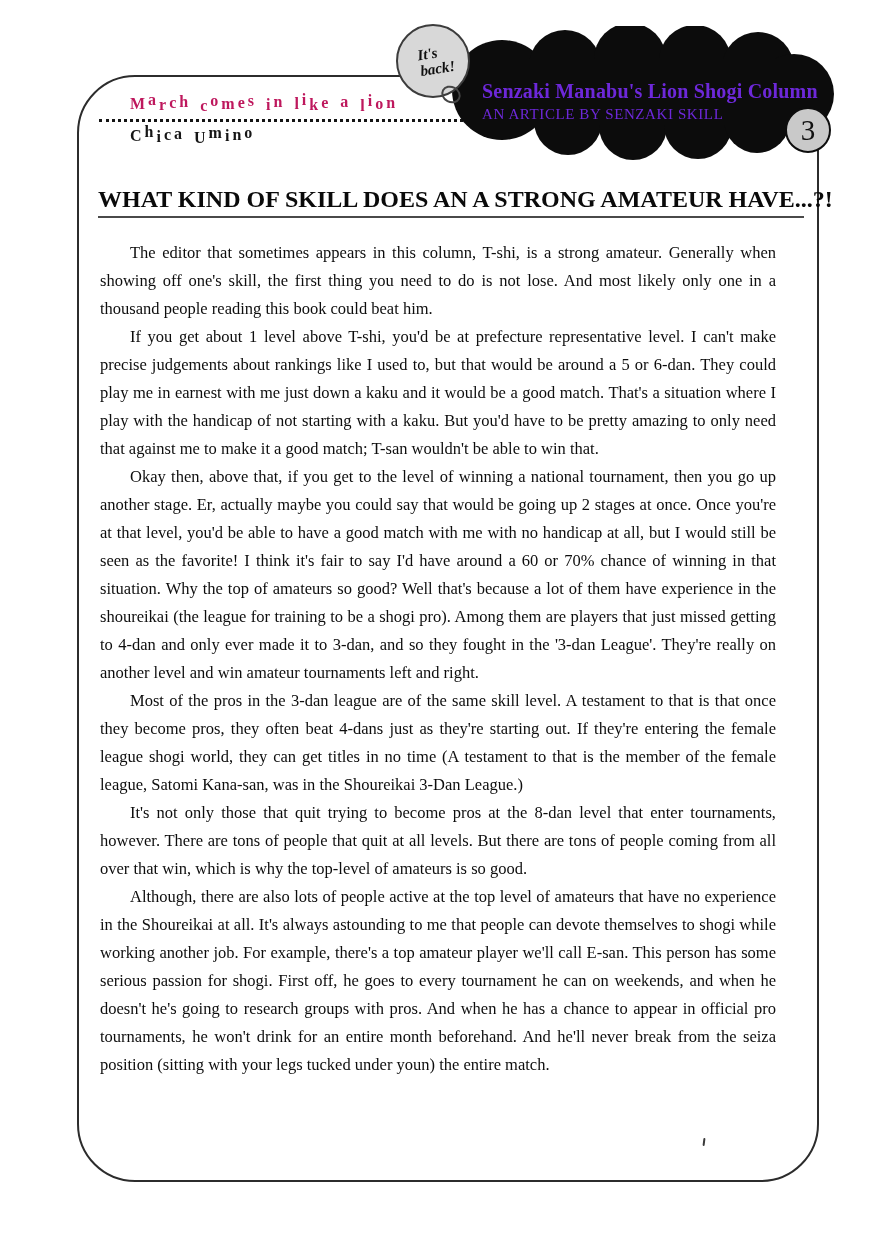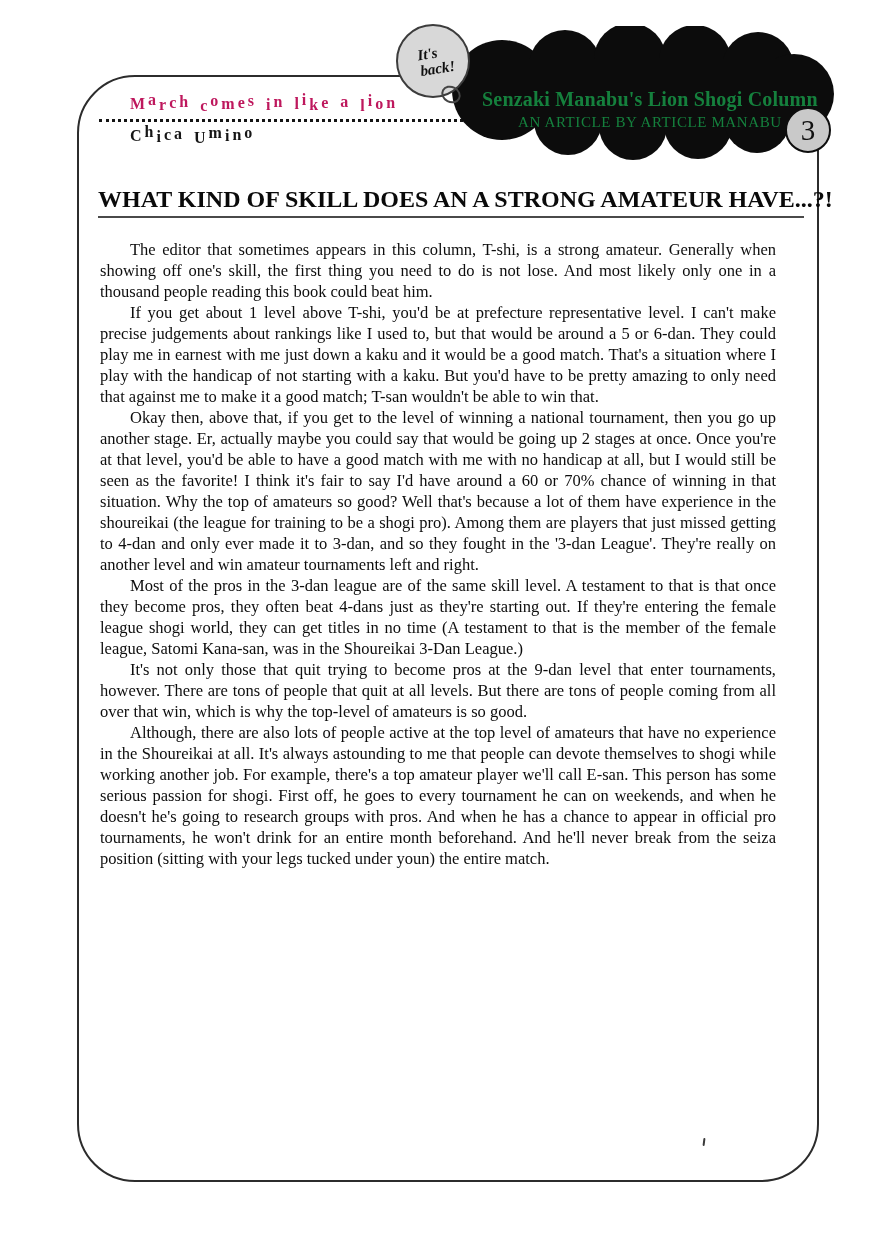--- a/index.html
+++ b/index.html
@@ -28,39 +28,39 @@
   .bubble-inner{transform:rotate(-9deg);text-align:center;font-style:italic;font-weight:700;
                 font-size:15px;line-height:16px;color:#0e0e0e;}
   .bubble-inner .b1{margin-right:10px;}
   .bubble-inner .b2{margin-left:6px;}
   .bubble-loop{position:absolute;left:441px;top:86px;width:16px;height:13px;border-radius:50%;
                border:2px solid #454545;transform:rotate(28deg);z-index:6;background:transparent;}
 
   
   .cloud{position:absolute;left:450px;top:26px;width:385px;height:134px;z-index:3;}
   .cloud circle,.cloud rect{fill:#0c0c0c;}
-  .cloud-text{position:absolute;left:482px;top:88px;z-index:4;color:#15803d;white-space:nowrap;text-align:center;}
+  .cloud-text{position:absolute;left:482px;top:80px;z-index:4;color:#6d28d9;white-space:nowrap;}
   .cloud-line1{font-size:20px;font-weight:700;letter-spacing:.2px;}
   .cloud-line2{font-size:15px;font-weight:400;letter-spacing:.6px;margin-top:3px;}
 
   .badge{position:absolute;left:785px;top:107px;width:42px;height:42px;border-radius:50%;
          background:#c9c9c9;border:2px solid #0d0d0d;z-index:6;display:flex;
          align-items:center;justify-content:center;}
   .badge span{font-size:29px;line-height:1;color:#111;font-weight:400;}
 
   
   .article-title{position:absolute;left:98px;top:186px;width:704px;z-index:2;
                  font-size:24px;font-weight:700;color:#0a0a0a;
                  letter-spacing:0;white-space:nowrap;}
   .title-rule{position:absolute;left:98px;top:216px;width:706px;height:2px;background:#4a4a4a;z-index:2;}
 
   
   .article-body{position:absolute;left:100px;top:239px;width:676px;z-index:2;}
   .article-body p{margin:0;text-indent:30px;text-align:justify;font-size:16.5px;
-                  line-height:21px;color:#0d0d0d;}
+                  line-height:28px;color:#0d0d0d;}
 
   .stray-mark{position:absolute;left:703px;top:1138px;width:2px;height:8px;background:#3a3a3a;
               transform:rotate(7deg);border-radius:1px;z-index:2;}
 </style>
 </head>
 <body>
 
 <div class="page">
 
   <div class="frame"></div>
@@ -80,21 +80,21 @@
     <circle cx="344" cy="68" r="40"></circle>
     <circle cx="118" cy="95" r="34"></circle>
     <circle cx="183" cy="100" r="34"></circle>
     <circle cx="248" cy="99" r="34"></circle>
     <circle cx="307" cy="94" r="33"></circle>
     <rect x="45" y="33" width="295" height="66"></rect>
   </svg>
 
   <div class="cloud-text">
     <div class="cloud-line1">Senzaki Manabu's Lion Shogi Column</div>
-    <div class="cloud-line2">AN ARTICLE BY ARTICLE MANABU</div>
+    <div class="cloud-line2">AN ARTICLE BY SENZAKI SKILL</div>
   </div>
 
   <div class="bubble">
     <div class="bubble-inner">
       <div class="b1">It's</div>
       <div class="b2">back!</div>
     </div>
   </div>
   <div class="bubble-loop"></div>
 
@@ -103,19 +103,19 @@
   </div>
 
   <div class="article-title">WHAT KIND OF SKILL DOES AN A STRONG AMATEUR HAVE...?!</div>
   <div class="title-rule"></div>
 
   <div class="article-body">
     <p>The editor that sometimes appears in this column, T-shi, is a strong amateur. Generally when showing off one's skill, the first thing you need to do is not lose. And most likely only one in a thousand people reading this book could beat him.</p>
     <p>If you get about 1 level above T-shi, you'd be at prefecture representative level. I can't make precise judgements about rankings like I used to, but that would be around a 5 or 6-dan. They could play me in earnest with me just down a kaku and it would be a good match. That's a situation where I play with the handicap of not starting with a kaku. But you'd have to be pretty amazing to only need that against me to make it a good match; T-san wouldn't be able to win that.</p>
     <p>Okay then, above that, if you get to the level of winning a national tournament, then you go up another stage. Er, actually maybe you could say that would be going up 2 stages at once. Once you're at that level, you'd be able to have a good match with me with no handicap at all, but I would still be seen as the favorite! I think it's fair to say I'd have around a 60 or 70% chance of winning in that situation. Why the top of amateurs so good? Well that's because a lot of them have experience in the shoureikai (the league for training to be a shogi pro). Among them are players that just missed getting to 4-dan and only ever made it to 3-dan, and so they fought in the '3-dan League'. They're really on another level and win amateur tournaments left and right.</p>
     <p>Most of the pros in the 3-dan league are of the same skill level. A testament to that is that once they become pros, they often beat 4-dans just as they're starting out. If they're entering the female league shogi world, they can get titles in no time (A testament to that is the member of the female league, Satomi Kana-san, was in the Shoureikai 3-Dan League.)</p>
-    <p>It's not only those that quit trying to become pros at the 9-dan level that enter tournaments, however. There are tons of people that quit at all levels. But there are tons of people coming from all over that win, which is why the top-level of amateurs is so good.</p>
+    <p>It's not only those that quit trying to become pros at the 8-dan level that enter tournaments, however. There are tons of people that quit at all levels. But there are tons of people coming from all over that win, which is why the top-level of amateurs is so good.</p>
     <p>Although, there are also lots of people active at the top level of amateurs that have no experience in the Shoureikai at all. It's always astounding to me that people can devote themselves to shogi while working another job. For example, there's a top amateur player we'll call E-san. This person has some serious passion for shogi. First off, he goes to every tournament he can on weekends, and when he doesn't he's going to research groups with pros. And when he has a chance to appear in official pro tournaments, he won't drink for an entire month beforehand. And he'll never break from the seiza position (sitting with your legs tucked under youn) the entire match.</p>
   </div>
 
   <div class="stray-mark"></div>
 
 </div>
 
 </body></html>

